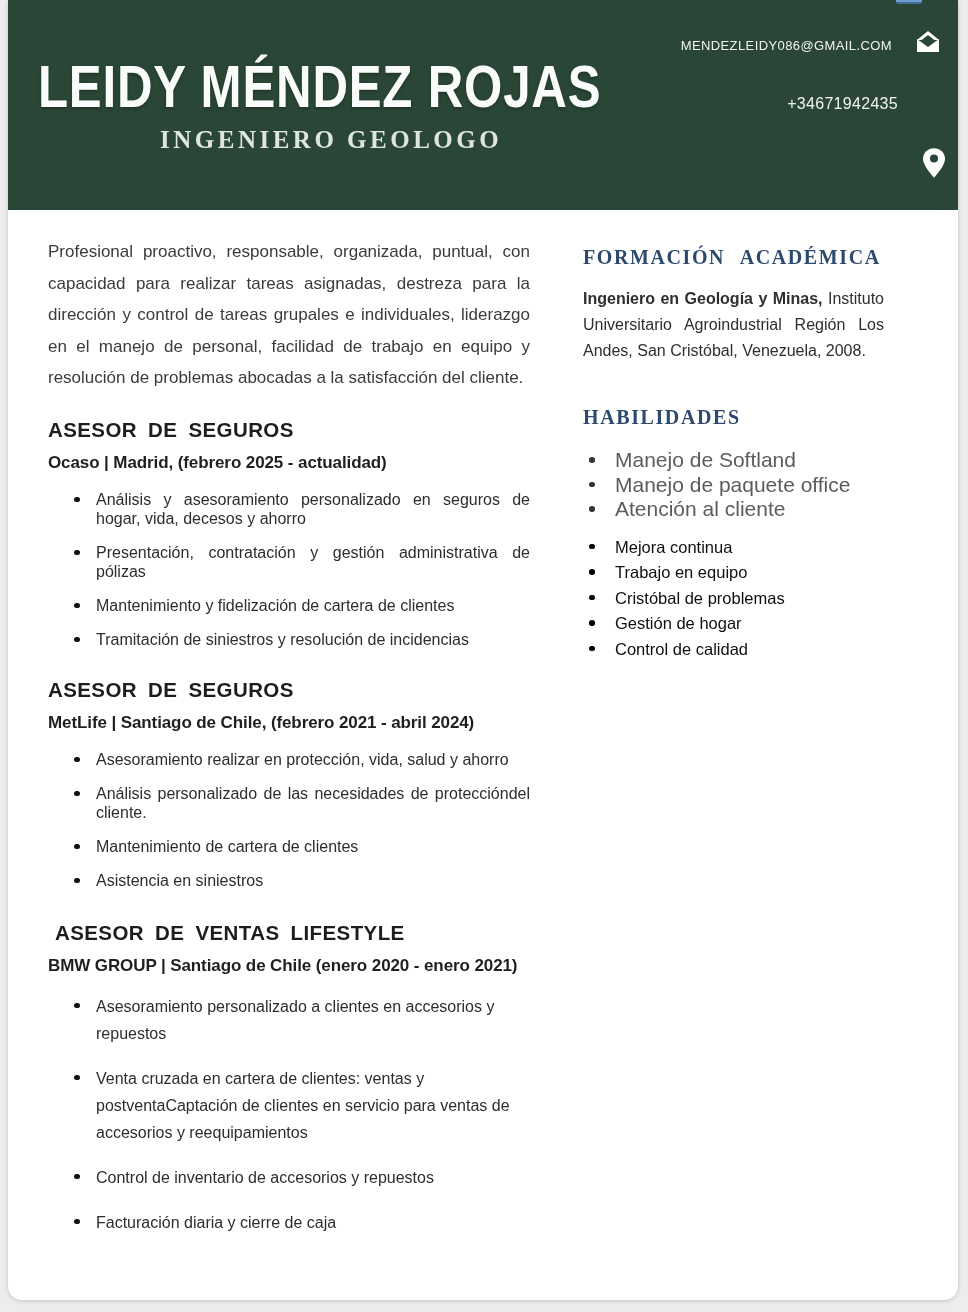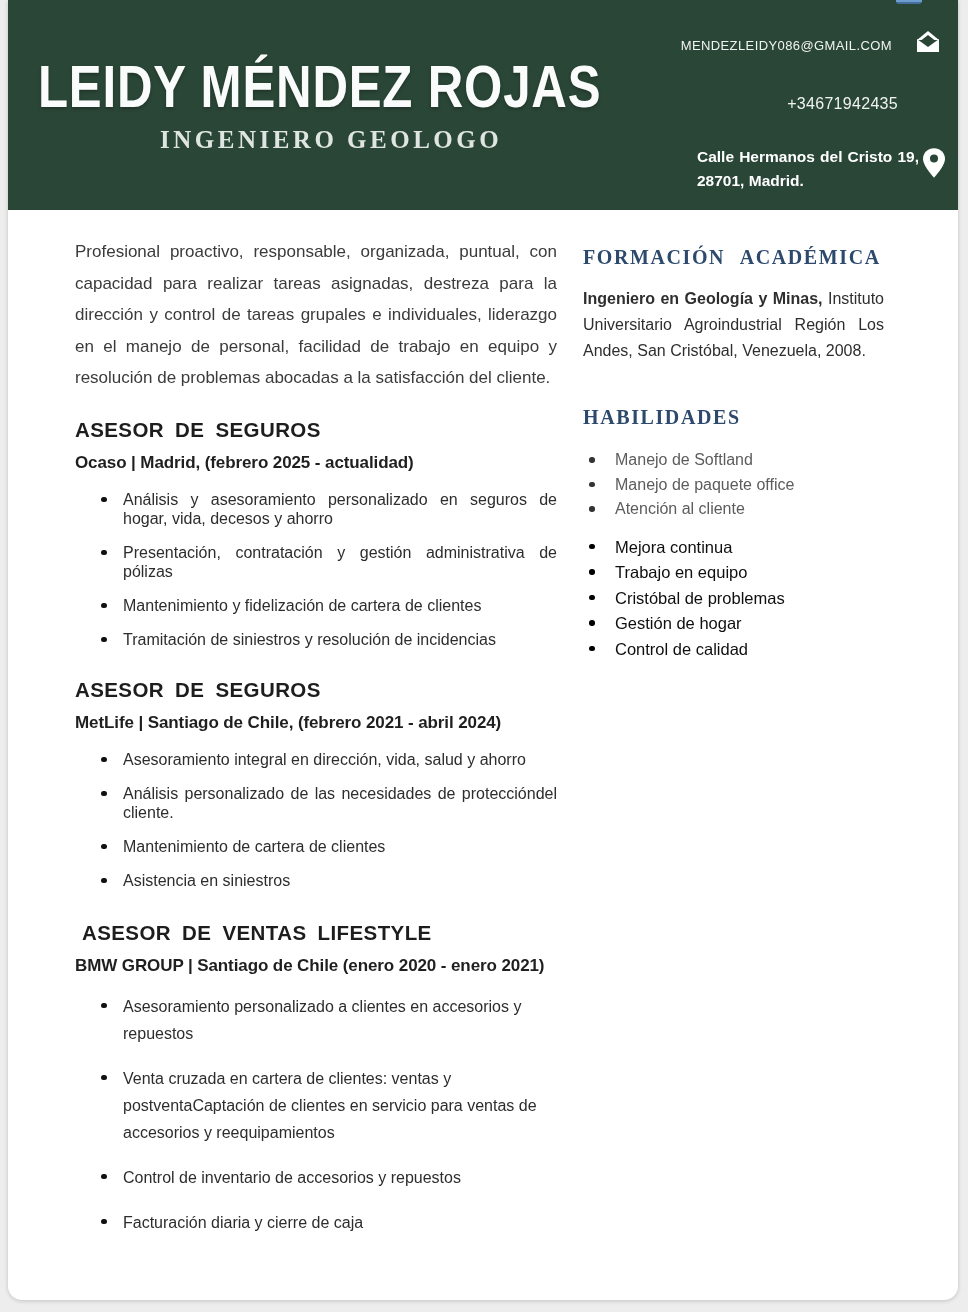--- a/index.html
+++ b/index.html
@@ -50,21 +50,21 @@
   }
   .contact-address {
     position:absolute; left:689px; top:145px; width:222px;
     color:#ffffff; font-size:15.5px; font-weight:700;
     line-height:24px; text-align:justify;
   }
   .hicon { position:absolute; width:22px; }
   .icon-mail { right:20px; top:31px; }
   .icon-pin  { right:13px; top:148px; }
   
-  .left-col  { position:absolute; left:40px;  top:210px; width:482px; color:#333;margin-left:27px; }
+  .left-col  { position:absolute; left:40px;  top:210px; width:482px; color:#333; }
   .right-col { position:absolute; left:566px; top:210px; width:318px; }
   
   .summary {
     margin-top:26px;
     font-size:17px; line-height:31.5px; text-align:justify;
     color:#3b3b3b;
   }
   .sec-heading {
     margin-top:24px;
     font-size:20.5px; font-weight:700; color:#1d1d1d;
@@ -97,21 +97,21 @@
   .edu-block { margin-top:36px; }
   .edu-text {
     margin:17px 23px 0 9px; width:301px;
     font-size:16px; line-height:26px; text-align:justify; color:#2e2e2e;
   }
   .edu-text .bold { font-weight:700; }
   .skills-block { margin-top:42px; }
   ul.skills { list-style:none; margin-top:19px; }
   ul.skills li {
     position:relative; padding-left:41px;
-    font-size:16px; color:#5c5c5c; line-height:24.5px;
+    font-size:21px; color:#5c5c5c; line-height:24.5px;
   }
   ul.skills li::before {
     content:""; position:absolute; left:15px; top:9px;
     width:5.5px; height:5.5px; border-radius:50%; background:#333;
   }
   ul.skills li.strong {
     color:#0f0f0f; font-size:16.5px; line-height:25px; margin-bottom:.5px;
   }
   ul.skills li.strong::before { background:#000; }
   ul.skills li.group-gap { margin-top:13px; }
@@ -129,21 +129,20 @@
     <span class="hicon icon-mail">
       <svg viewBox="0 0 24 22" width="24" height="22">
         <polygon points="12,0 23,9 1,9" fill="#ffffff"></polygon>
         <polygon points="12,4 19,9.5 5,9.5" fill="#2a4636"></polygon>
         <path d="M1 8 L12 16 L23 8 L23 21 L1 21 Z" fill="#ffffff"></path>
       </svg>
     </span>
 
     <div class="contact-phone">+34671942435</div>
 
-    <div class="contact-address">Calle Hermanos del Cristo 19, 28701, Madrid.</div>
     <span class="hicon icon-pin">
       <svg viewBox="0 0 24 32" width="22" height="30">
         <path d="M12 0 C5.4 0 0 5.1 0 11.4 C0 19.5 12 32 12 32 C12 32 24 19.5 24 11.4 C24 5.1 18.6 0 12 0 Z" fill="#ffffff"></path>
         <circle cx="12" cy="11" r="4.4" fill="#2a4636"></circle>
       </svg>
     </span>
   </div>
 
   <div class="left-col">
     <p class="summary">Profesional proactivo, responsable, organizada, puntual, con capacidad para realizar tareas asignadas, destreza para la dirección y control de tareas grupales e individuales, liderazgo en el manejo de personal, facilidad de trabajo en equipo y resolución de problemas abocadas a la satisfacción del cliente.</p>
@@ -153,21 +152,21 @@
     <ul class="bullets">
       <li>Análisis y asesoramiento personalizado en seguros de hogar, vida, decesos y ahorro</li>
       <li>Presentación, contratación y gestión administrativa de pólizas</li>
       <li>Mantenimiento y fidelización de cartera de clientes</li>
       <li>Tramitación de siniestros y resolución de incidencias</li>
     </ul>
 
     <h2 class="sec-heading" style="margin-top:29px;">ASESOR DE SEGUROS</h2>
     <div class="sec-sub">MetLife | Santiago de Chile, (febrero 2021 - abril 2024)</div>
     <ul class="bullets">
-      <li>Asesoramiento integral en dirección, vida, salud y ahorro</li>
+      <li>Asesoramiento realizar en protección, vida, salud y ahorro</li>
       <li>Análisis personalizado de las necesidades de proteccióndel cliente.</li>
       <li>Mantenimiento de cartera de clientes</li>
       <li>Asistencia en siniestros</li>
     </ul>
 
     <h2 class="sec-heading indent" style="margin-top:31px;">ASESOR DE VENTAS LIFESTYLE</h2>
     <div class="sec-sub">BMW GROUP | Santiago de Chile (enero 2020 - enero 2021)</div>
     <ul class="bullets loose">
       <li>Asesoramiento personalizado a clientes en accesorios y repuestos</li>
       <li>Venta cruzada en cartera de clientes: ventas y postventaCaptación de clientes en servicio para ventas de accesorios y reequipamientos</li>

